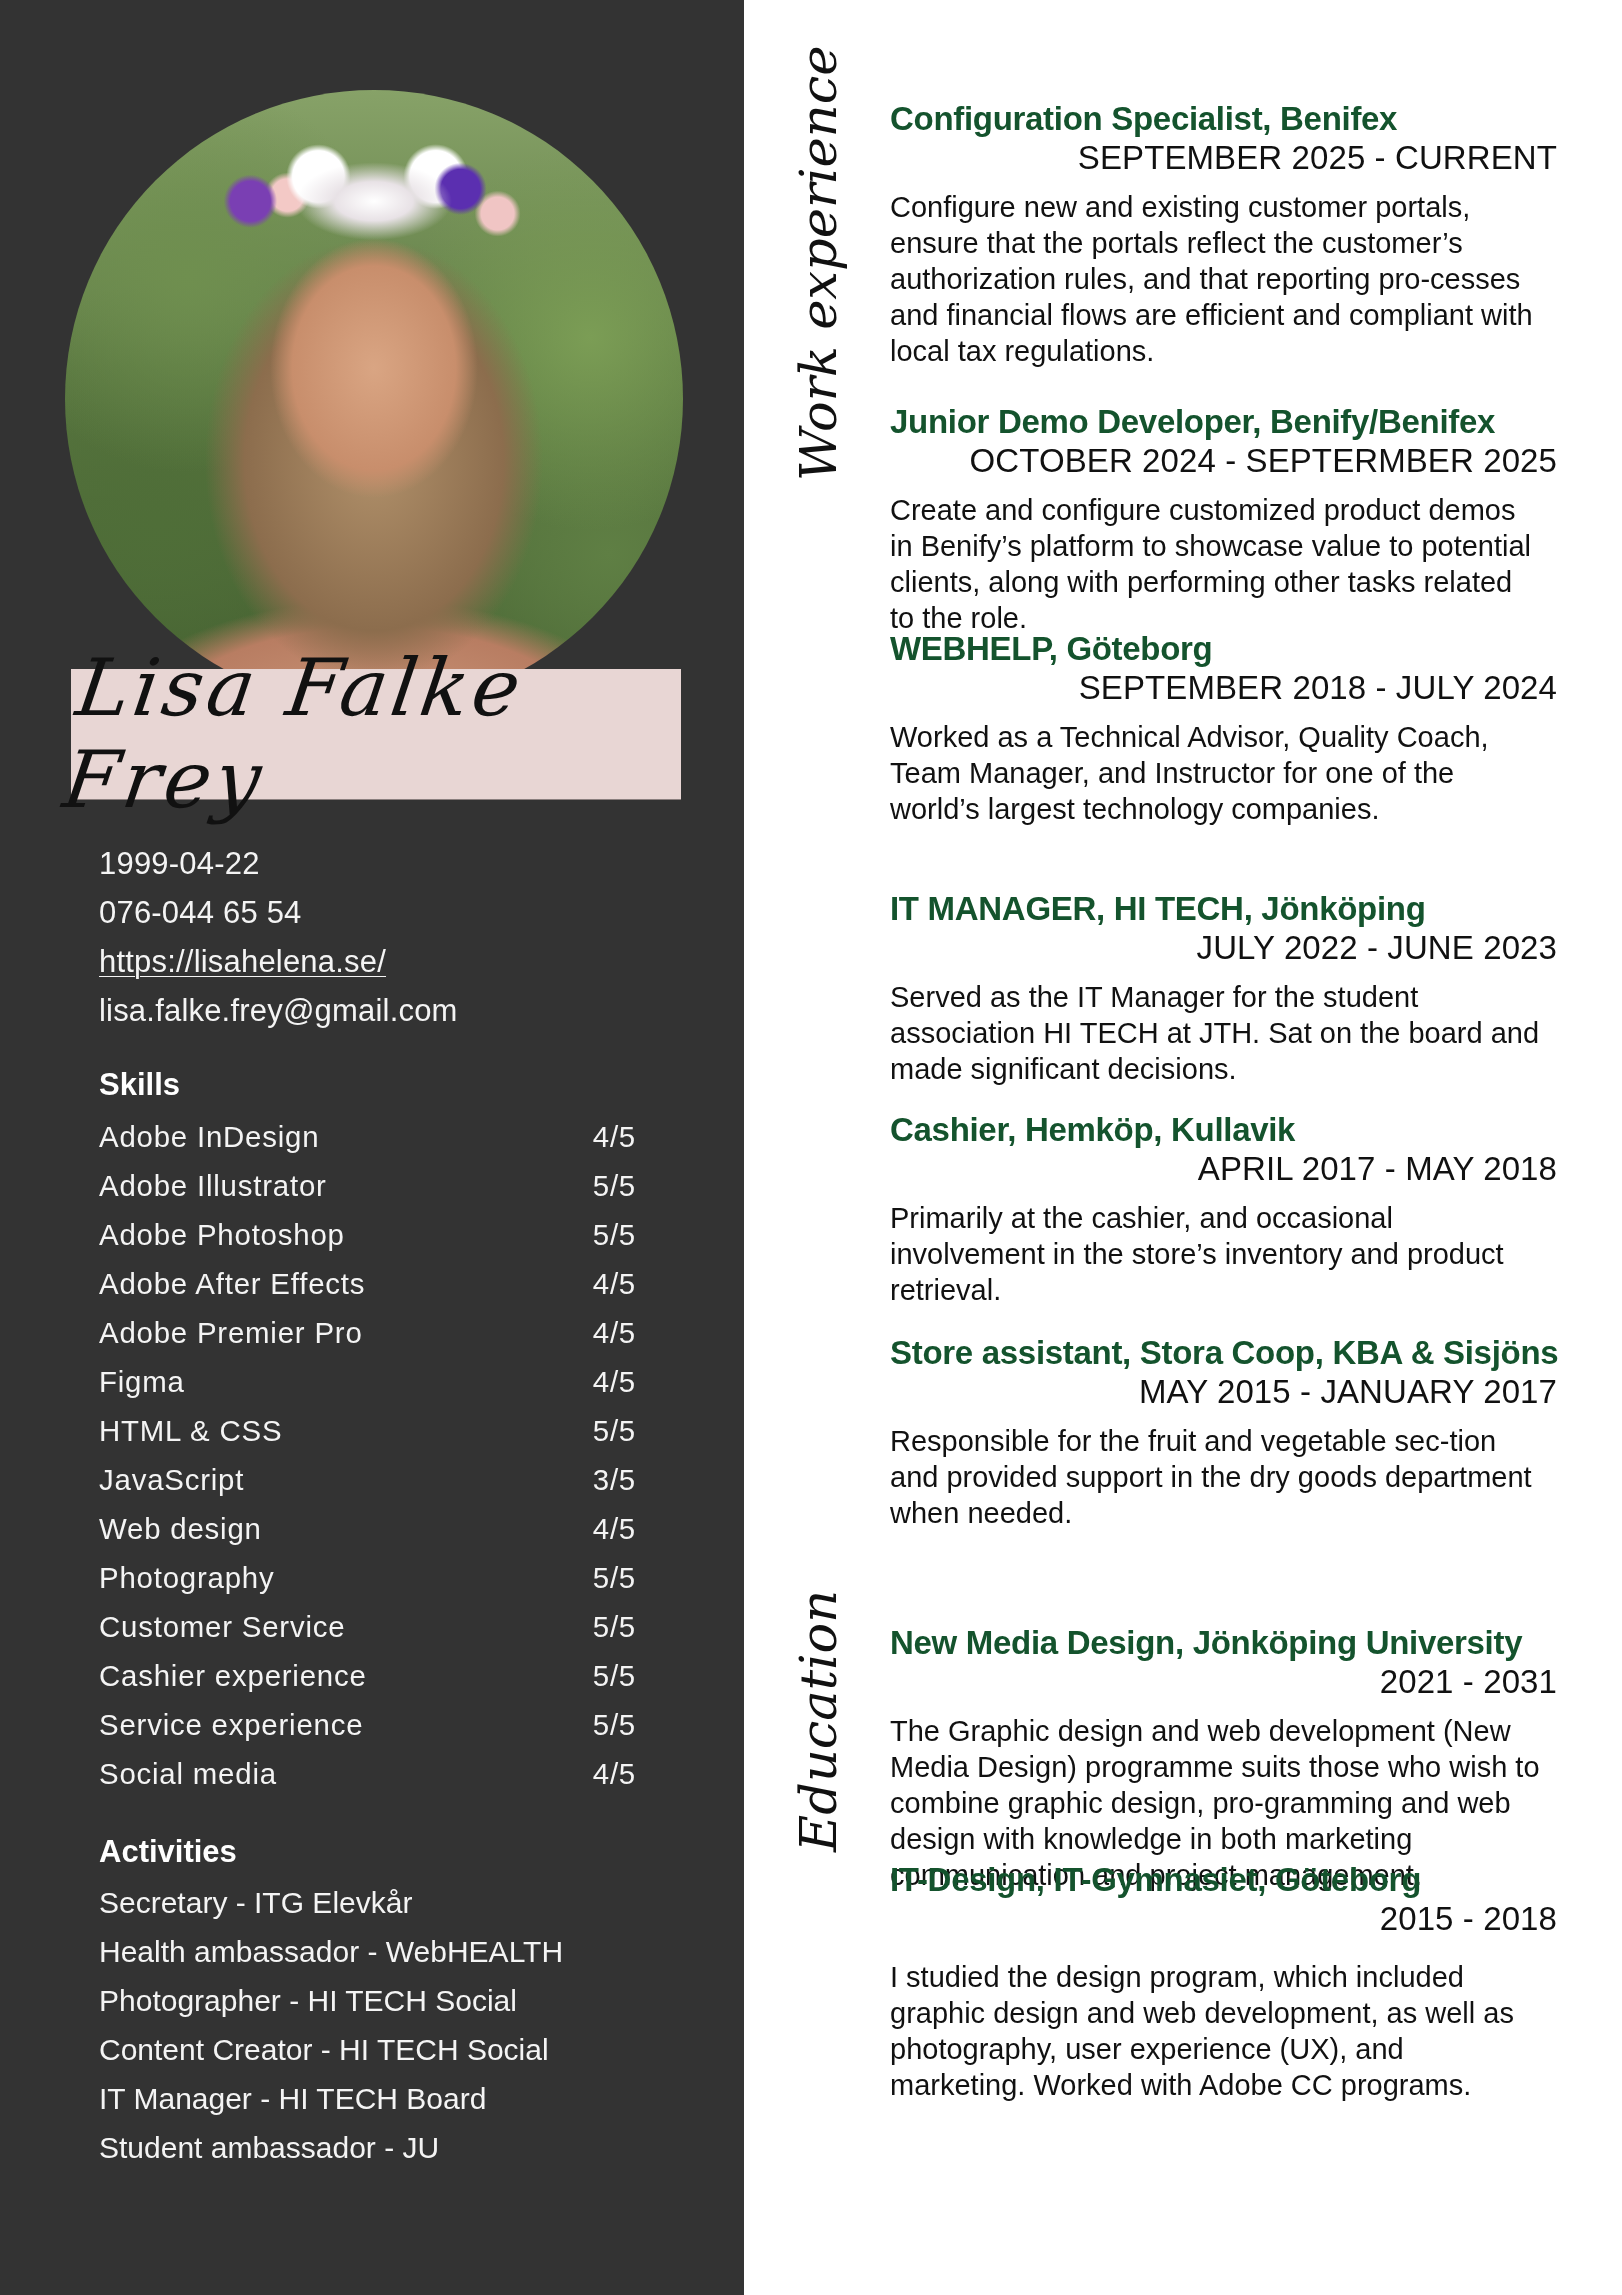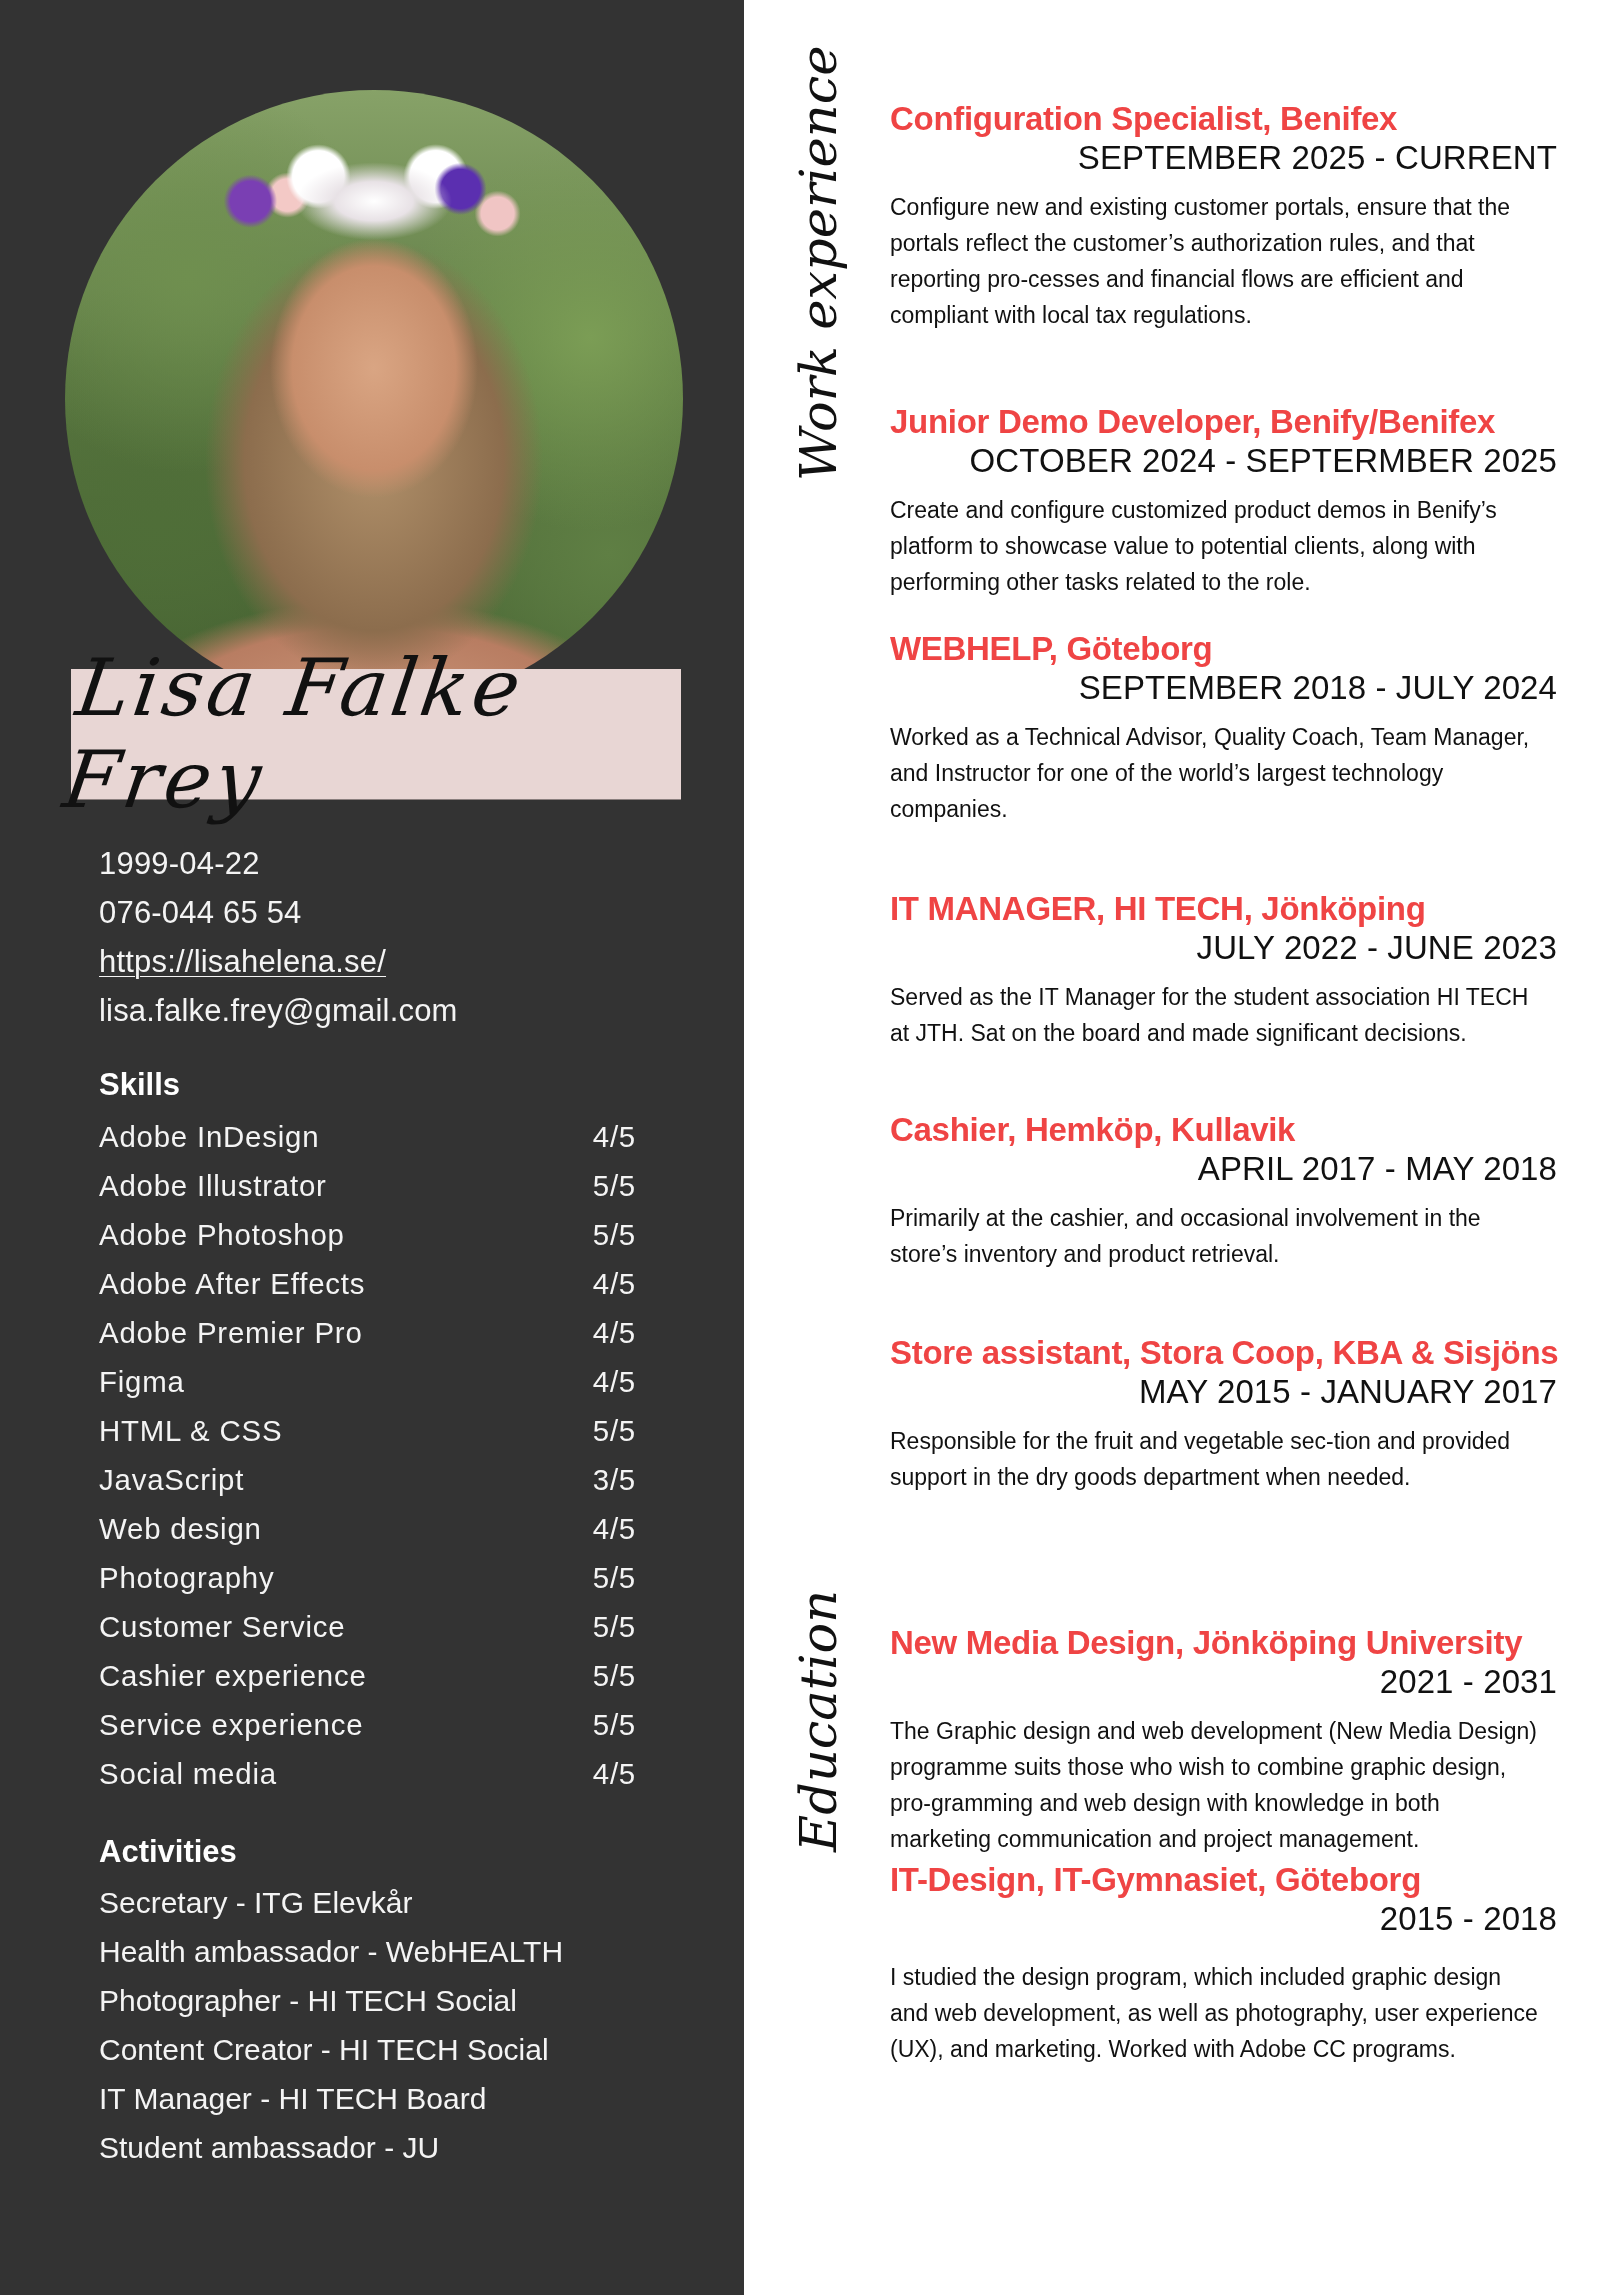--- a/index.html
+++ b/index.html
@@ -63,23 +63,23 @@
     .section-label {
       position: absolute; font-family: "DejaVu Serif", serif; font-style: italic;
       font-size: 51px; color: #111111; white-space: nowrap;
       transform-origin: left top; transform: rotate(-90deg);
     }
     .label-work { left: 789px; top: 481px; }
     .label-edu { left: 789px; top: 1852px; }
 
     .main { position: absolute; left: 890px; top: 0; width: 667px; }
     .entry { position: absolute; left: 0; width: 667px; }
-    .entry-title { font-size: 33px; font-weight: bold; line-height: 39px; color: #ef4444; white-space: nowrap; letter-spacing: -0.3px; }
+    .entry-title { font-size: 33px; font-weight: bold; line-height: 39px; color: #14532d; white-space: nowrap; letter-spacing: -0.3px; }
     .entry-date { font-size: 33px; line-height: 39px; color: #111111; white-space: nowrap; letter-spacing: 0.1px; text-align: right; }
-    .entry-desc { font-size: 23px; line-height: 36px; color: #111111; margin-top: 11.8px; width: 654px; }
+    .entry-desc { font-size: 29px; line-height: 36px; color: #111111; margin-top: 11.8px; width: 654px; }
   </style>
 </head>
 <body>
 
 <aside class="sidebar">
 
   <div class="photo-wrap">
     <div class="photo" title="Portrait of Lisa Falke Frey wearing a flower crown"></div>
   </div>
 

